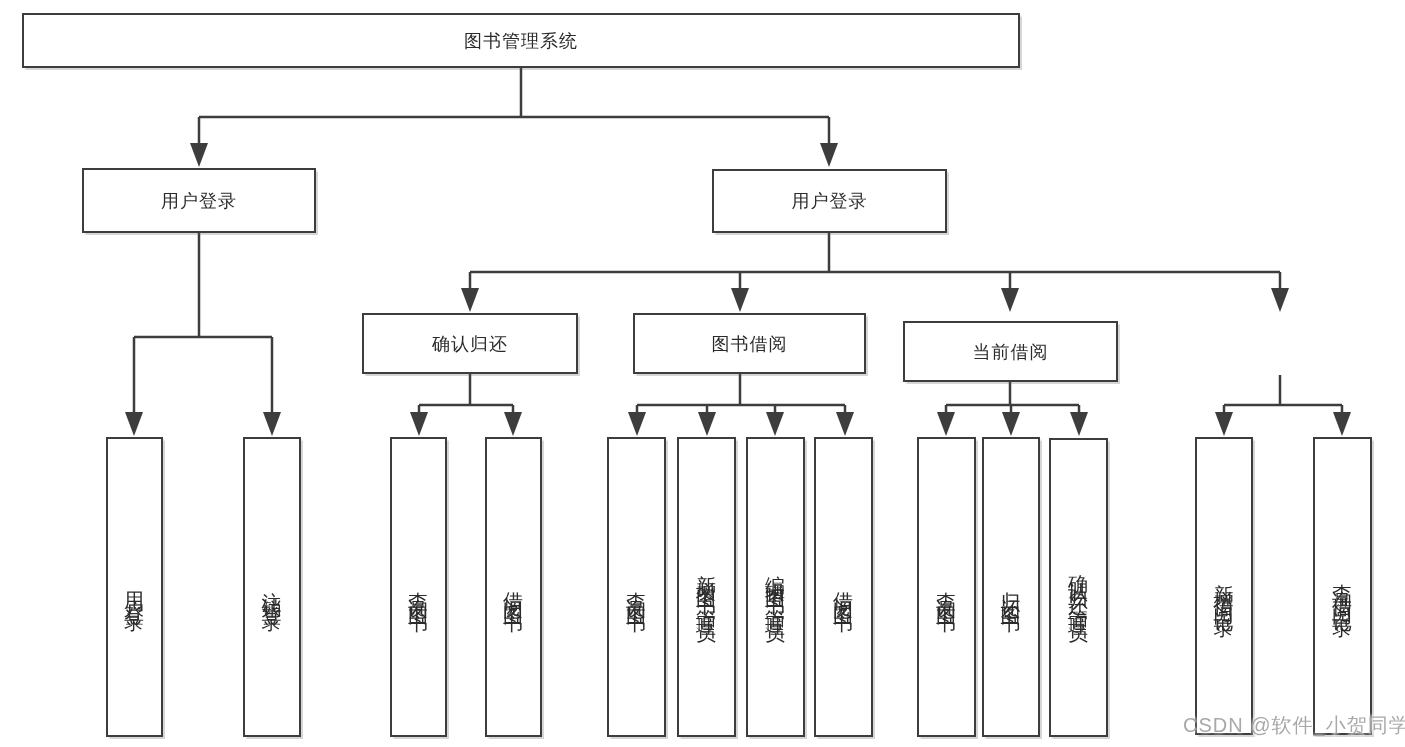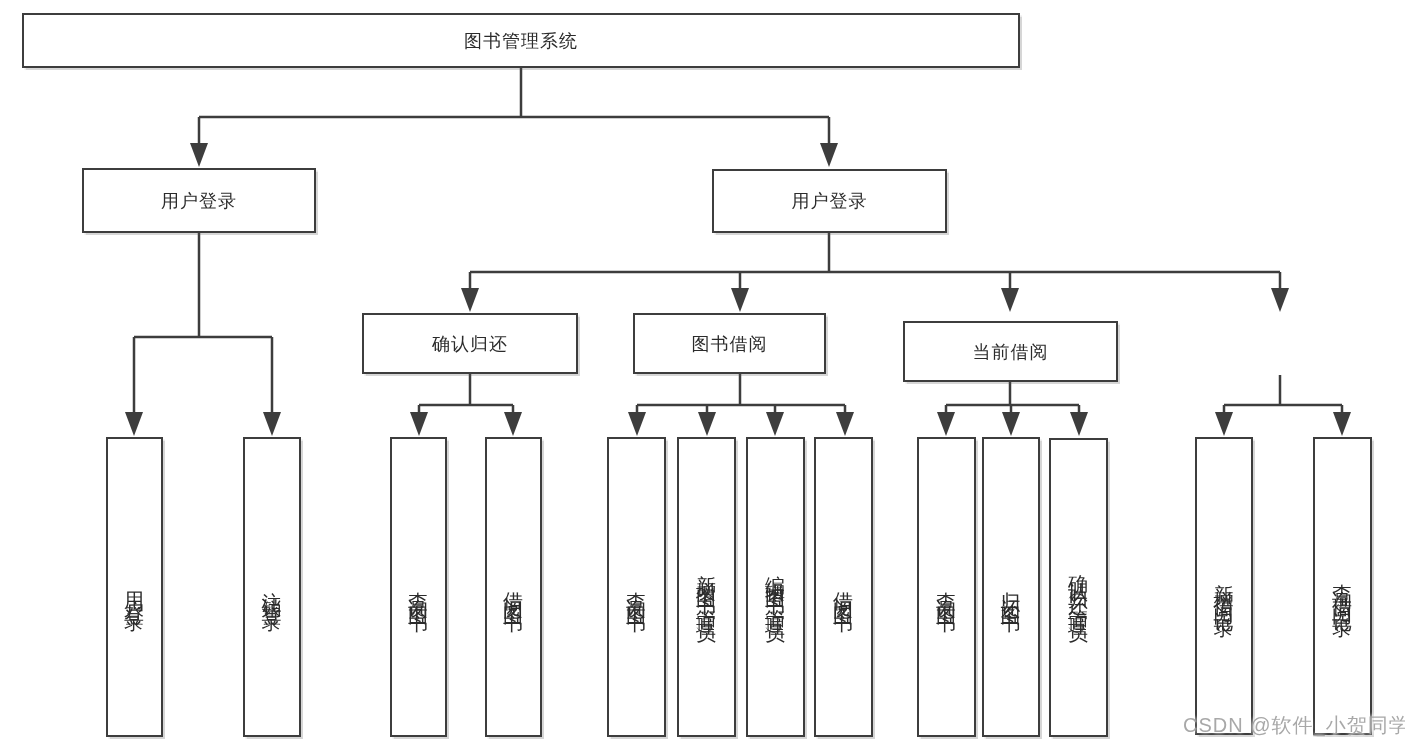--- a/index.html
+++ b/index.html
@@ -97,21 +97,21 @@
       <polygon points="1333,412 1351,412 1342,436"></polygon>
     </g>
   </svg>
 
   <div class="node hbox" style="left:22px; top:13px; width:998px; height:55px;">图书管理系统</div>
 
   <div class="node hbox" style="left:82px; top:168px; width:234px; height:65px;">用户登录</div>
   <div class="node hbox" style="left:712px; top:169px; width:235px; height:64px;">用户登录</div>
 
   <div class="node hbox" style="left:362px; top:313px; width:216px; height:61px;">确认归还</div>
-  <div class="node hbox" style="left:633px; top:313px; width:193px; height:61px;">图书借阅</div>
+  <div class="node hbox" style="left:633px; top:313px; width:233px; height:61px;">图书借阅</div>
   <div class="node hbox" style="left:903px; top:321px; width:215px; height:61px;">当前借阅</div>
 
   <div class="node vbox" style="left:106px; top:437px; width:57px; height:300px;">用户登录</div>
   <div class="node vbox" style="left:243px; top:437px; width:58px; height:300px;">注销登录</div>
 
   <div class="node vbox" style="left:390px; top:437px; width:57px; height:300px;">查询图书</div>
   <div class="node vbox" style="left:485px; top:437px; width:57px; height:300px;">借阅图书</div>
 
   <div class="node vbox" style="left:607px; top:437px; width:59px; height:300px;">查询图书</div>
   <div class="node vbox" style="left:677px; top:437px; width:59px; height:300px;">新增图书（管理员）</div>

